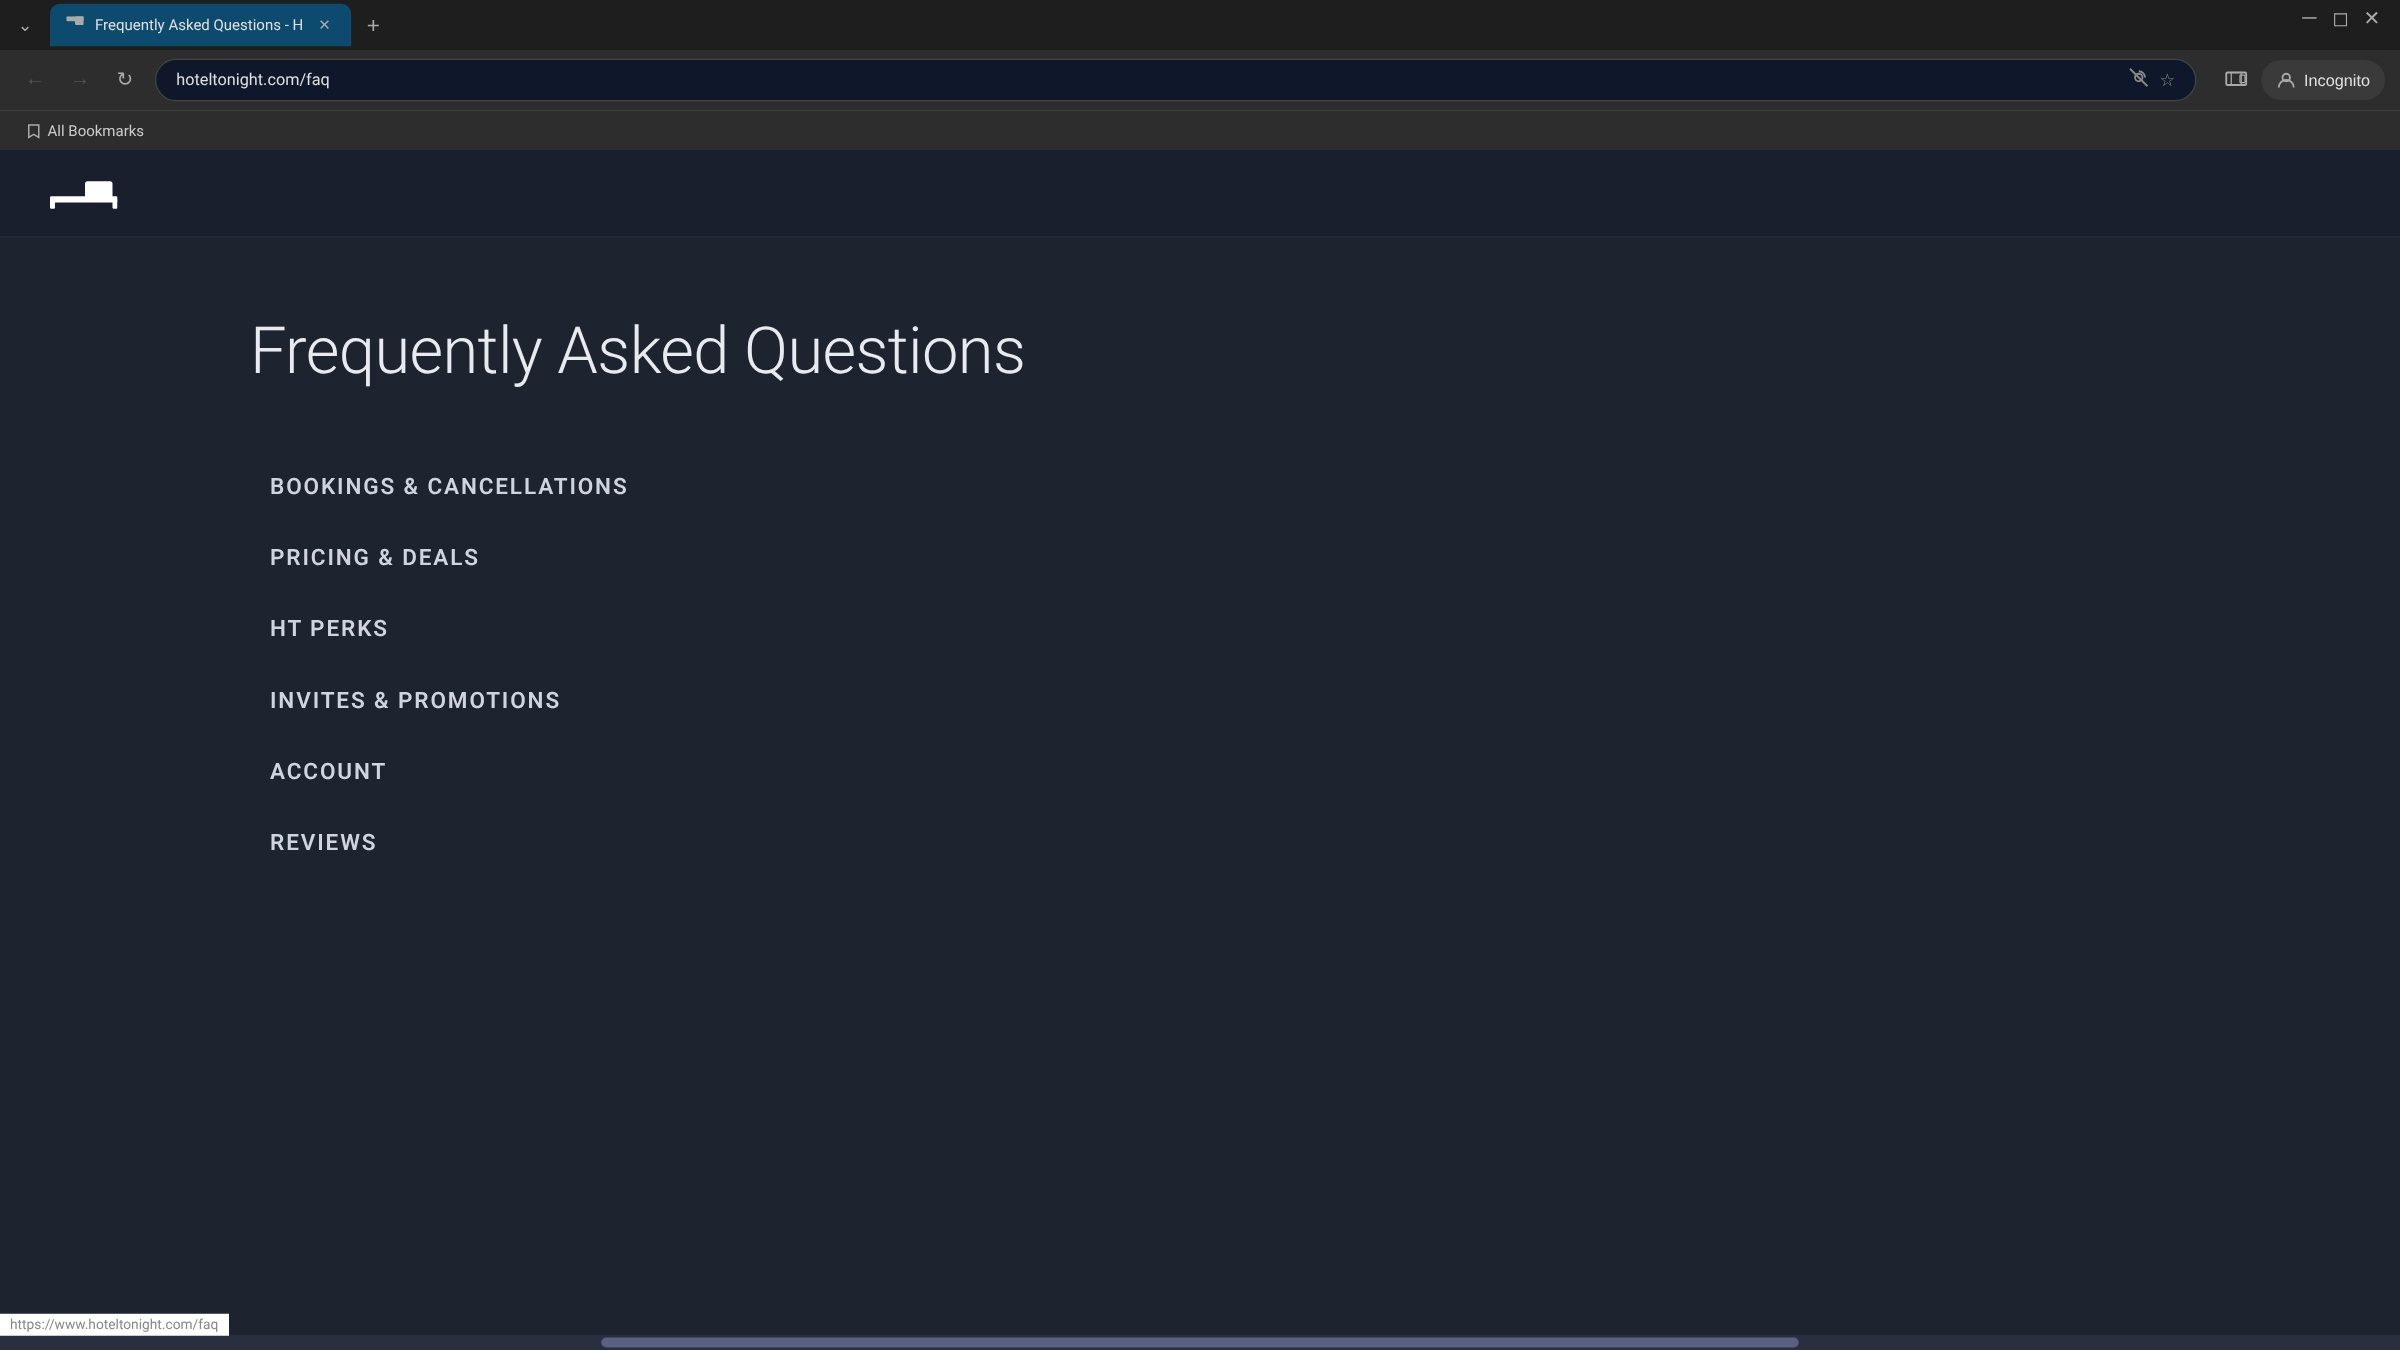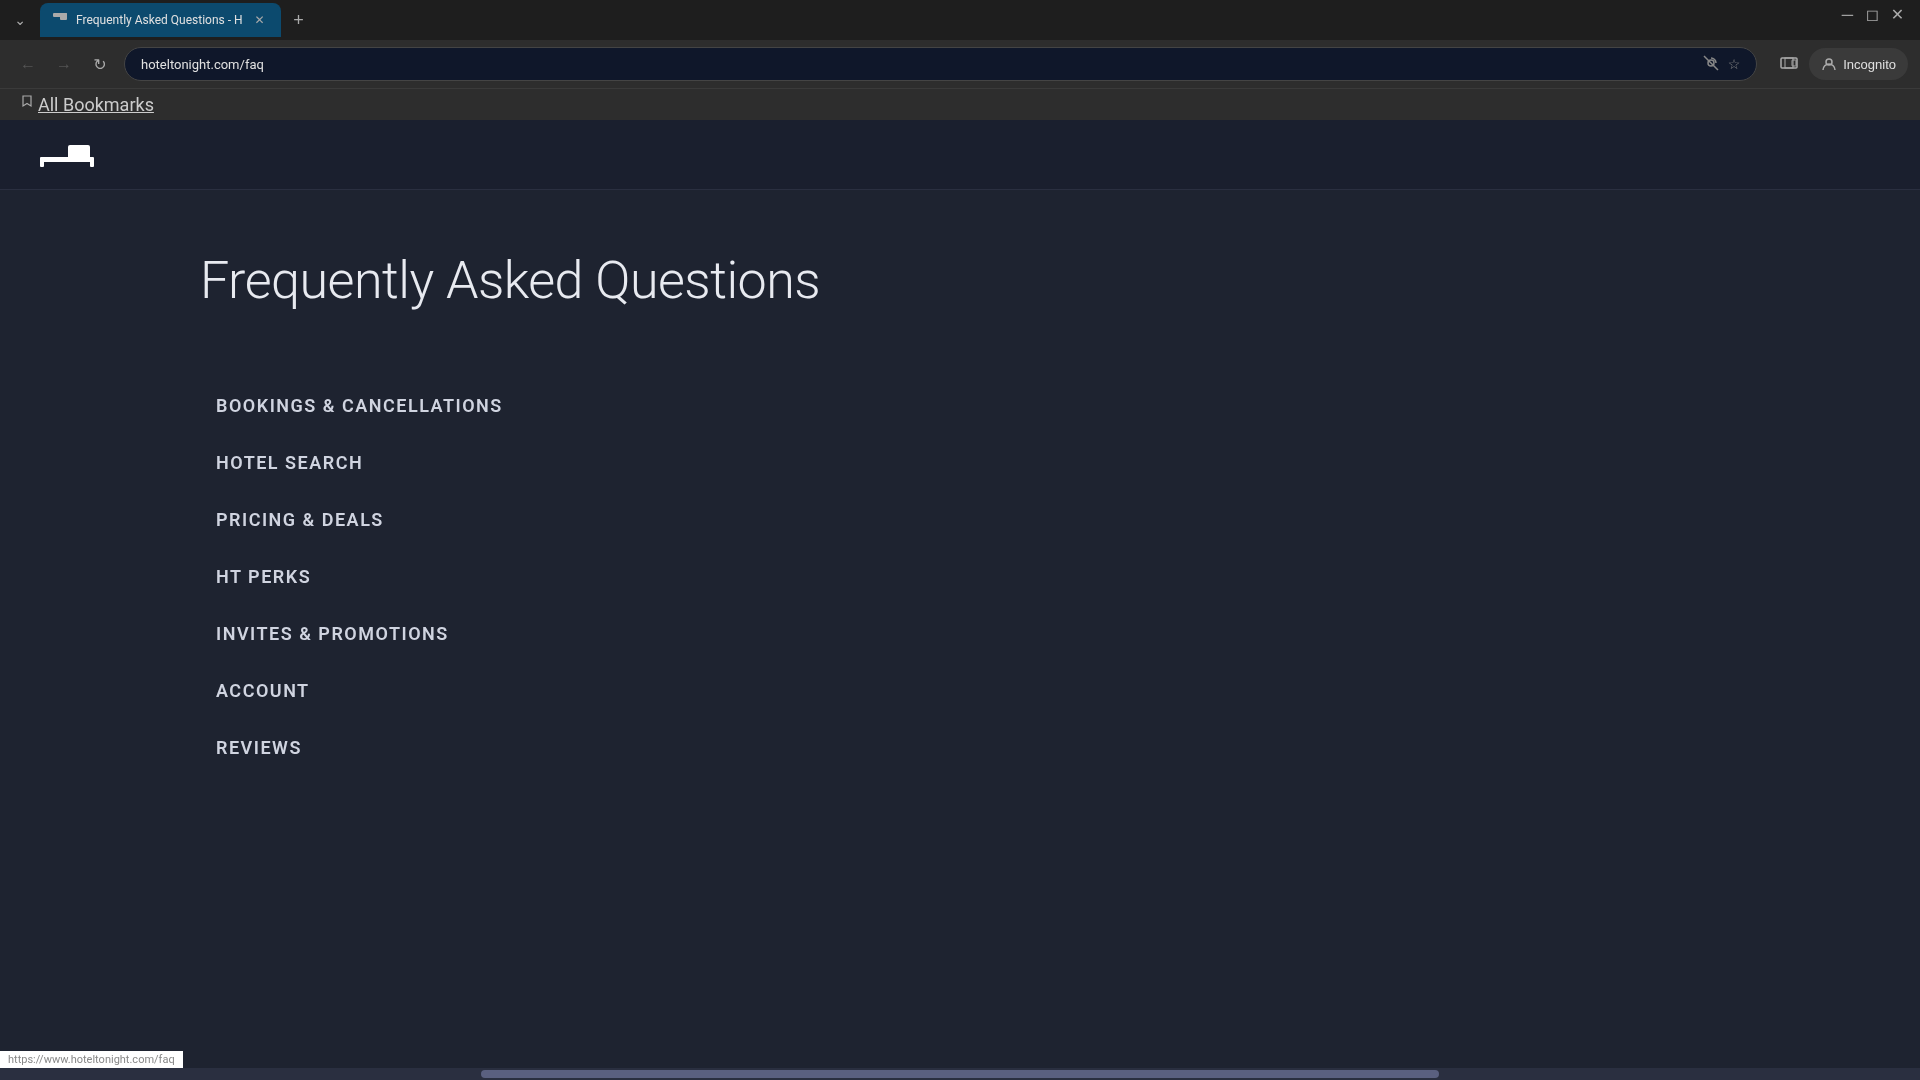--- a/index.html
+++ b/index.html
@@ -224,26 +224,25 @@
       height: 32px;
       padding: 0 12px;
       gap: 4px;
       border-top: 1px solid #3a3a3a;
     }
 
     .bookmarks-bar-item {
       display: flex;
       align-items: flex-start;
       gap: 4px;
-      font-size: 18px;
+      font-size: 12px;
       color: #ccc;
       cursor: pointer;
       padding: 2px 8px;
       border-radius: 4px;
-      text-decoration: underline;
     }
 
     
     .window-controls {
       display: flex;
       align-items: center;
       gap: 12px;
       position: absolute;
       right: 16px;
       top: 8px;
@@ -286,21 +285,21 @@
     }
 
     .faq-section {
       padding: 60px 0 40px 200px;
     }
 
     .faq-title {
       font-size: 52px;
       font-weight: 300;
       color: #e8eaf0;
-      margin-bottom: 66px;
+      margin-bottom: 50px;
       letter-spacing: -0.5px;
     }
 
     .faq-categories {
       display: flex;
       flex-direction: column;
       gap: 0;
       margin-left: 16px;
     }
 
@@ -452,21 +451,20 @@
         <rect x="28" y="4" width="22" height="14" rx="2"></rect>
       </svg>
     </div>
   </div>
 
   <div class="faq-section">
     <h1 class="faq-title">Frequently Asked Questions</h1>
 
     <div class="faq-categories">
     <div class="faq-category-item">BOOKINGS &amp; CANCELLATIONS</div>
-        <div class="faq-category-item">HOTEL SEARCH</div>
         <div class="faq-category-item">PRICING &amp; DEALS</div>
         <div class="faq-category-item">HT PERKS</div>
         <div class="faq-category-item">INVITES &amp; PROMOTIONS</div>
         <div class="faq-category-item">ACCOUNT</div>
         <div class="faq-category-item">REVIEWS</div>
       </div>
   </div>
 </div>
 
 <div class="scrollbar-container">

